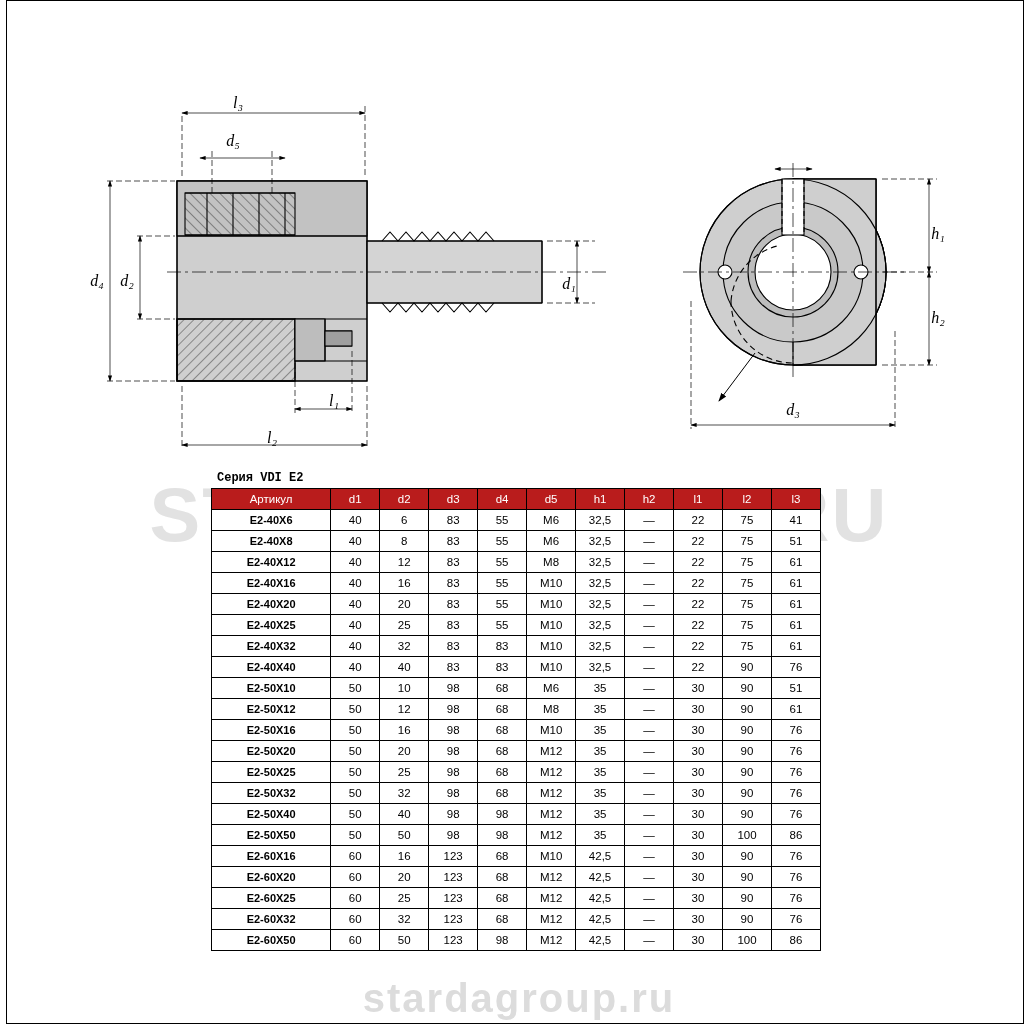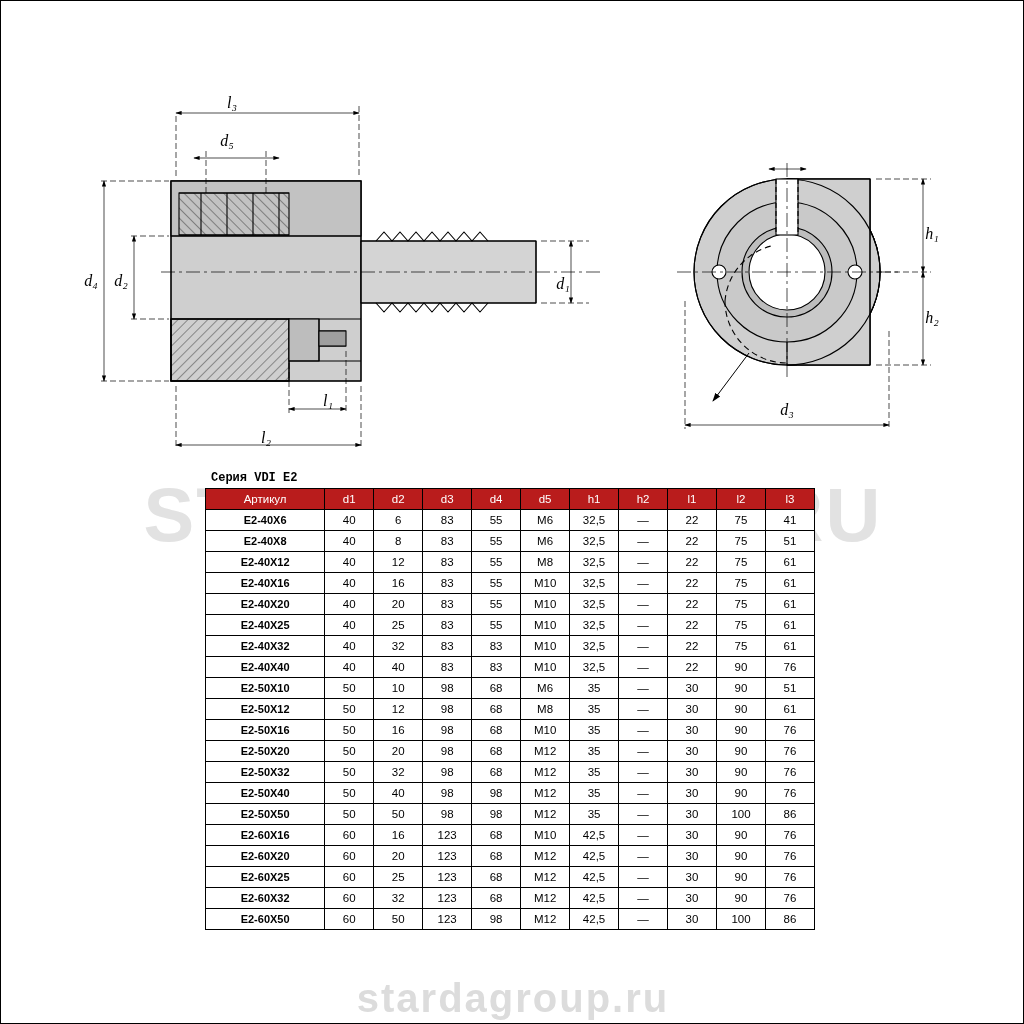--- a/index.html
+++ b/index.html
@@ -7,20 +7,21 @@
     width:1024px;height:1024px;
     background:#ffffff;
     font-family:"Liberation Sans", sans-serif;
     position:relative;
     overflow:hidden;
   }
   .page{
     position:absolute;inset:0;
     border:1px solid #000;
     box-sizing:border-box;
+    margin-left:6px;
   }
   
   .wm{
     position:absolute;left:0;width:1024px;
     text-align:center;
     color:#e2e2e2;
     font-weight:bold;
     letter-spacing:2px;
     user-select:none;
     pointer-events:none;
@@ -410,20 +411,33 @@
             <td>98</td>
             <td>68</td>
             <td>M12</td>
             <td>35</td>
             <td>—</td>
             <td>30</td>
             <td>90</td>
             <td>76</td>
           </tr>
           <tr>
+            <td class="art">E2-50X25</td>
+            <td>50</td>
+            <td>25</td>
+            <td>98</td>
+            <td>68</td>
+            <td>M12</td>
+            <td>35</td>
+            <td>—</td>
+            <td>30</td>
+            <td>90</td>
+            <td>76</td>
+          </tr>
+          <tr>
             <td class="art">E2-50X32</td>
             <td>50</td>
             <td>32</td>
             <td>98</td>
             <td>68</td>
             <td>M12</td>
             <td>35</td>
             <td>—</td>
             <td>30</td>
             <td>90</td>

